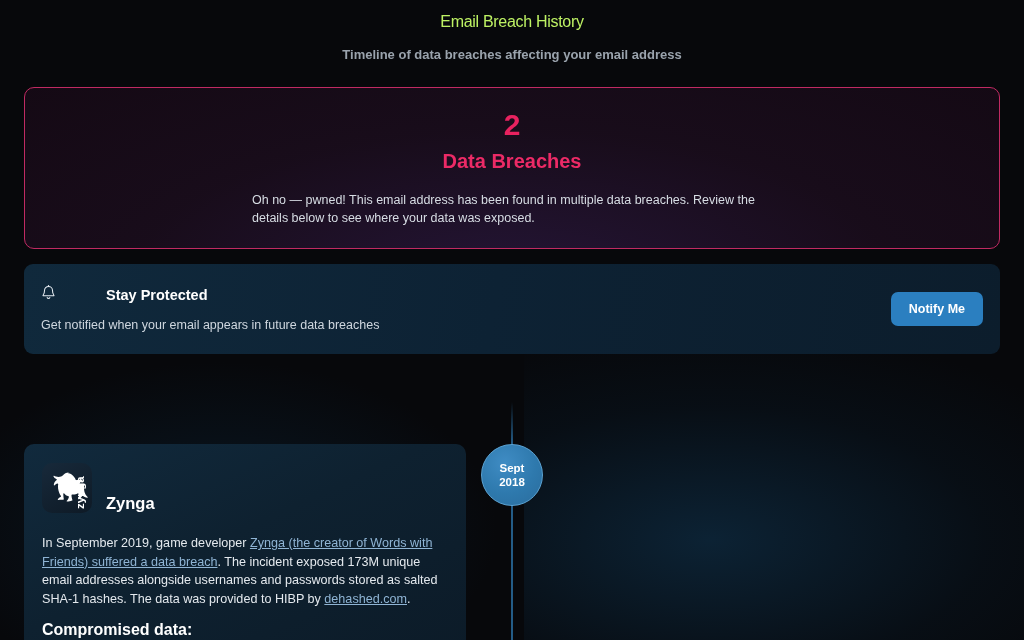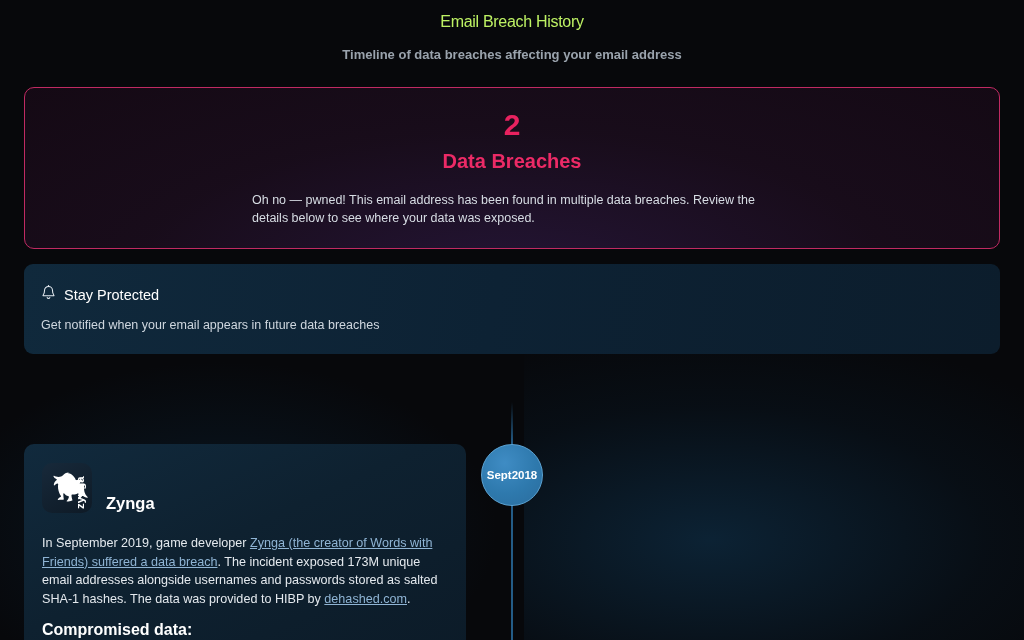--- a/index.html
+++ b/index.html
@@ -115,23 +115,24 @@
   }
   .notify-text { padding-left: 0; }
   .notify-title-row {
     display: flex;
     align-items: center;
     gap: 8px;
   }
   .bell-icon { display: block; }
   .notify-title {
     font-size: 14.5px;
-    font-weight: normal;
+    font-weight: bold;
     color: #ffffff;
     line-height: 18px;
+    margin-left: 42px;
   }
   .notify-sub {
     margin-top: 12px;
     font-size: 12.5px;
     color: #cfd7df;
     line-height: 16px;
   }
   .notify-button {
     background: #2b7fc0;
     color: #ffffff;
@@ -219,21 +220,21 @@
     position: absolute;
     left: 50%;
     transform: translateX(-50%);
     top: 42px;
     width: 62px;
     height: 62px;
     border-radius: 50%;
     background: radial-gradient(circle at 38% 30%, #3f8cc4 0%, #2e79ad 55%, #2a6c9d 100%);
     border: 1px solid #5ba2d2;
     display: flex;
-    flex-direction: row;
+    flex-direction: column;
     align-items: center;
     justify-content: center;
     color: #ffffff;
     font-size: 11.5px;
     font-weight: bold;
     line-height: 14px;
     z-index: 2;
   }
 </style>
 </head>
@@ -262,20 +263,21 @@
           <svg width="15" height="16" viewBox="0 0 15 16" fill="none" xmlns="http://www.w3.org/2000/svg">
             <path d="M7.5 1.4c-2.2 0-4 1.8-4 4 0 3.1-1 4.2-1.4 4.7-.2.2-.05.6.25.6h10.3c.3 0 .45-.4.25-.6-.4-.5-1.4-1.6-1.4-4.7 0-2.2-1.8-4-4-4z" stroke="#e7edf3" stroke-width="1.05" stroke-linejoin="round"></path>
             <path d="M6.1 12.6a1.55 1.55 0 0 0 2.8 0" stroke="#e7edf3" stroke-width="1.05" stroke-linecap="round"></path>
             <path d="M7.5 1.4V.5" stroke="#e7edf3" stroke-width="1.05" stroke-linecap="round"></path>
           </svg>
         </span>
         <span class="notify-title">Stay Protected</span>
       </div>
       <div class="notify-sub">Get notified when your email appears in future data breaches</div>
     </div>
+    <button class="notify-button">Notify Me</button>
   </div>
 
   <div class="timeline">
     <div class="timeline-line"></div>
 
     <div class="timeline-row">
 
       <div class="breach-card">
         <div class="breach-head">
           <div class="breach-logo">

